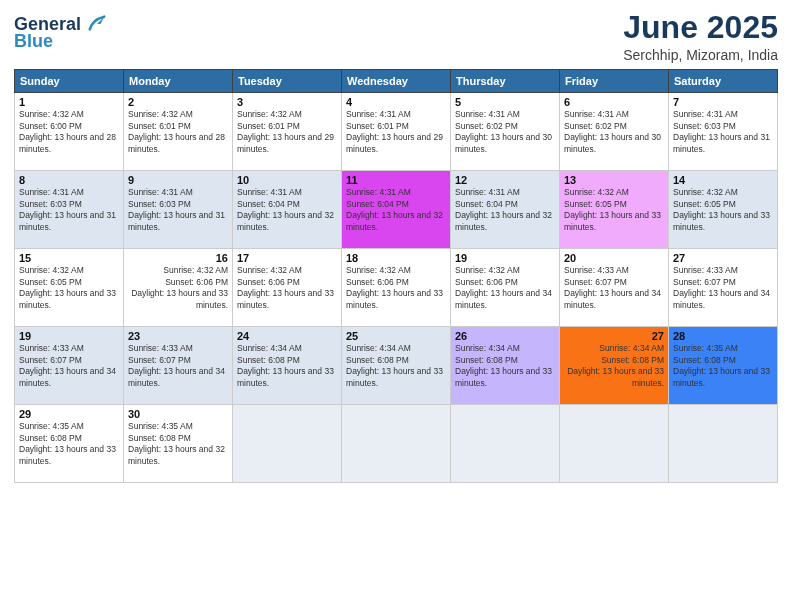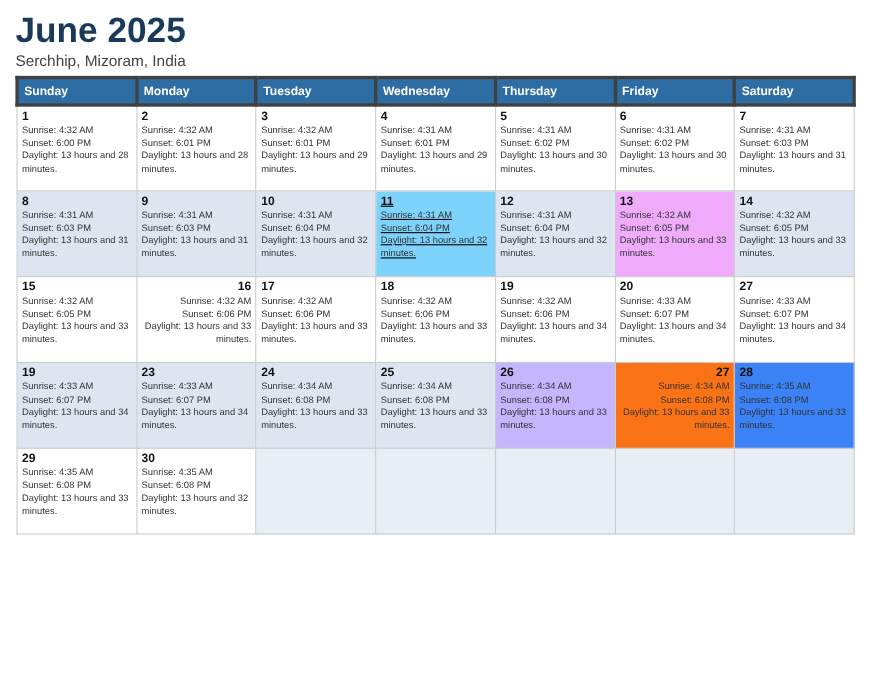--- a/index.html
+++ b/index.html
@@ -56,21 +56,21 @@
       border-collapse: collapse;
       font-size: 9.5px;
     }
     .calendar th {
       background: #2e6da4;
       color: #fff;
       text-align: left;
       padding: 5px 5px;
       font-size: 11px;
       font-weight: bold;
-      border: 3px solid #404040;
+      border: 1px solid #404040;
     }
     .calendar td {
       vertical-align: top;
       border: 1px solid #ccc;
       padding: 3px 4px;
       width: 14.28%;
       height: 78px;
       background: #fff;
     }
     .calendar tr:nth-child(even) td {
@@ -95,20 +95,33 @@
     }
     .empty-cell {
       background: #e8eef4 !important;
     }
   </style>
 </head>
 <body>
 
 <div class="container">
   <div class="header-row">
+    <div class="logo">
+      <div>
+        <div style="display:flex;align-items:center;">
+          <span class="logo-text">General
+            <svg class="logo-icon" viewBox="0 0 20 18" fill="none" xmlns="http://www.w3.org/2000/svg">
+              <path d="M2 16 C4 8, 10 4, 18 2" stroke="#2e8bc0" stroke-width="3" fill="none" stroke-linecap="round"></path>
+              <path d="M10 10 L18 2 L14 10 Z" fill="#2e8bc0"></path>
+            </svg>
+          </span>
+        </div>
+        <div style="font-size:18px;font-weight:bold;color:#2e8bc0;margin-top:-4px;">Blue</div>
+      </div>
+    </div>
     <div class="title-block">
       <div class="month-title">June 2025</div>
       <div class="subtitle">Serchhip, Mizoram, India</div>
     </div>
   </div>
 
   <table class="calendar">
     <thead>
       <tr>
         <th>Sunday</th>
@@ -177,21 +190,21 @@
             <div class="day-info" style="white-space: pre-line;">Sunrise: 4:31 AM
 Sunset: 6:03 PM
 Daylight: 13 hours and 31 minutes.</div>
           </td>
           <td style="background: rgb(221, 230, 240);">
             <span class="day-num">10</span>
             <div class="day-info" style="white-space: pre-line;">Sunrise: 4:31 AM
 Sunset: 6:04 PM
 Daylight: 13 hours and 32 minutes.</div>
           </td>
-          <td style="background: #7dd3fc; text-decoration: underline;">
+          <td style="background: #d946ef;">
             <span class="day-num">11</span>
             <div class="day-info" style="white-space: pre-line;">Sunrise: 4:31 AM
 Sunset: 6:04 PM
 Daylight: 13 hours and 32 minutes.</div>
           </td>
           <td style="background: rgb(221, 230, 240);">
             <span class="day-num">12</span>
             <div class="day-info" style="white-space: pre-line;">Sunrise: 4:31 AM
 Sunset: 6:04 PM
 Daylight: 13 hours and 32 minutes.</div>

